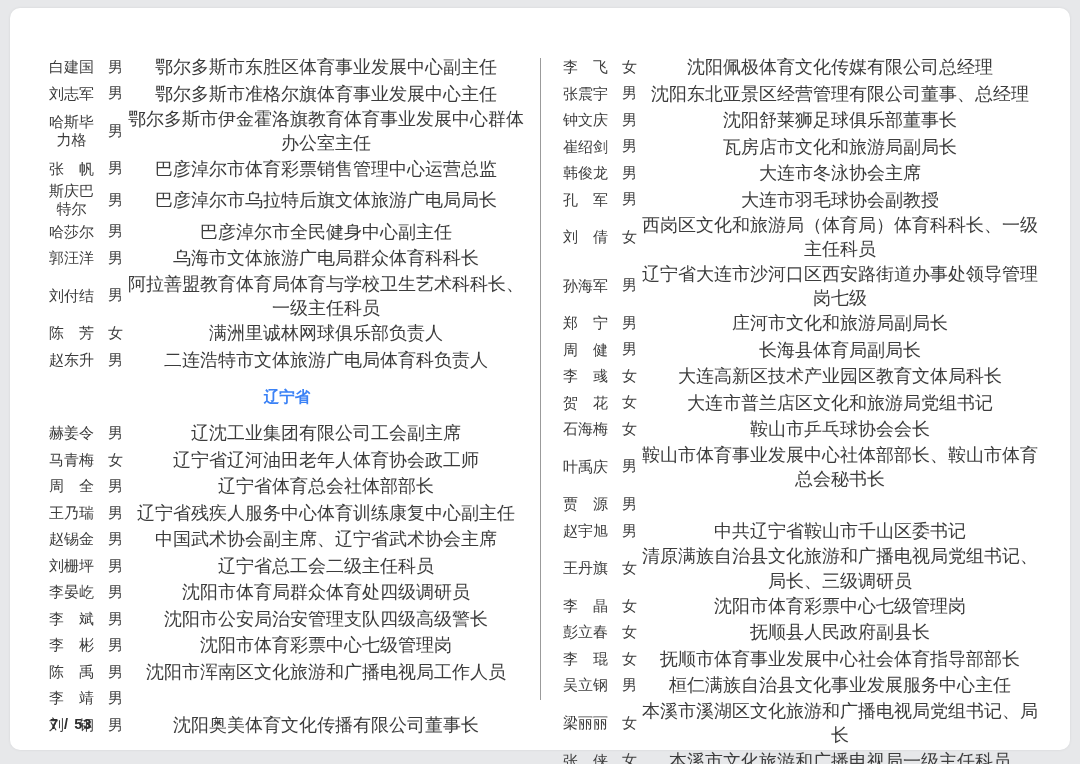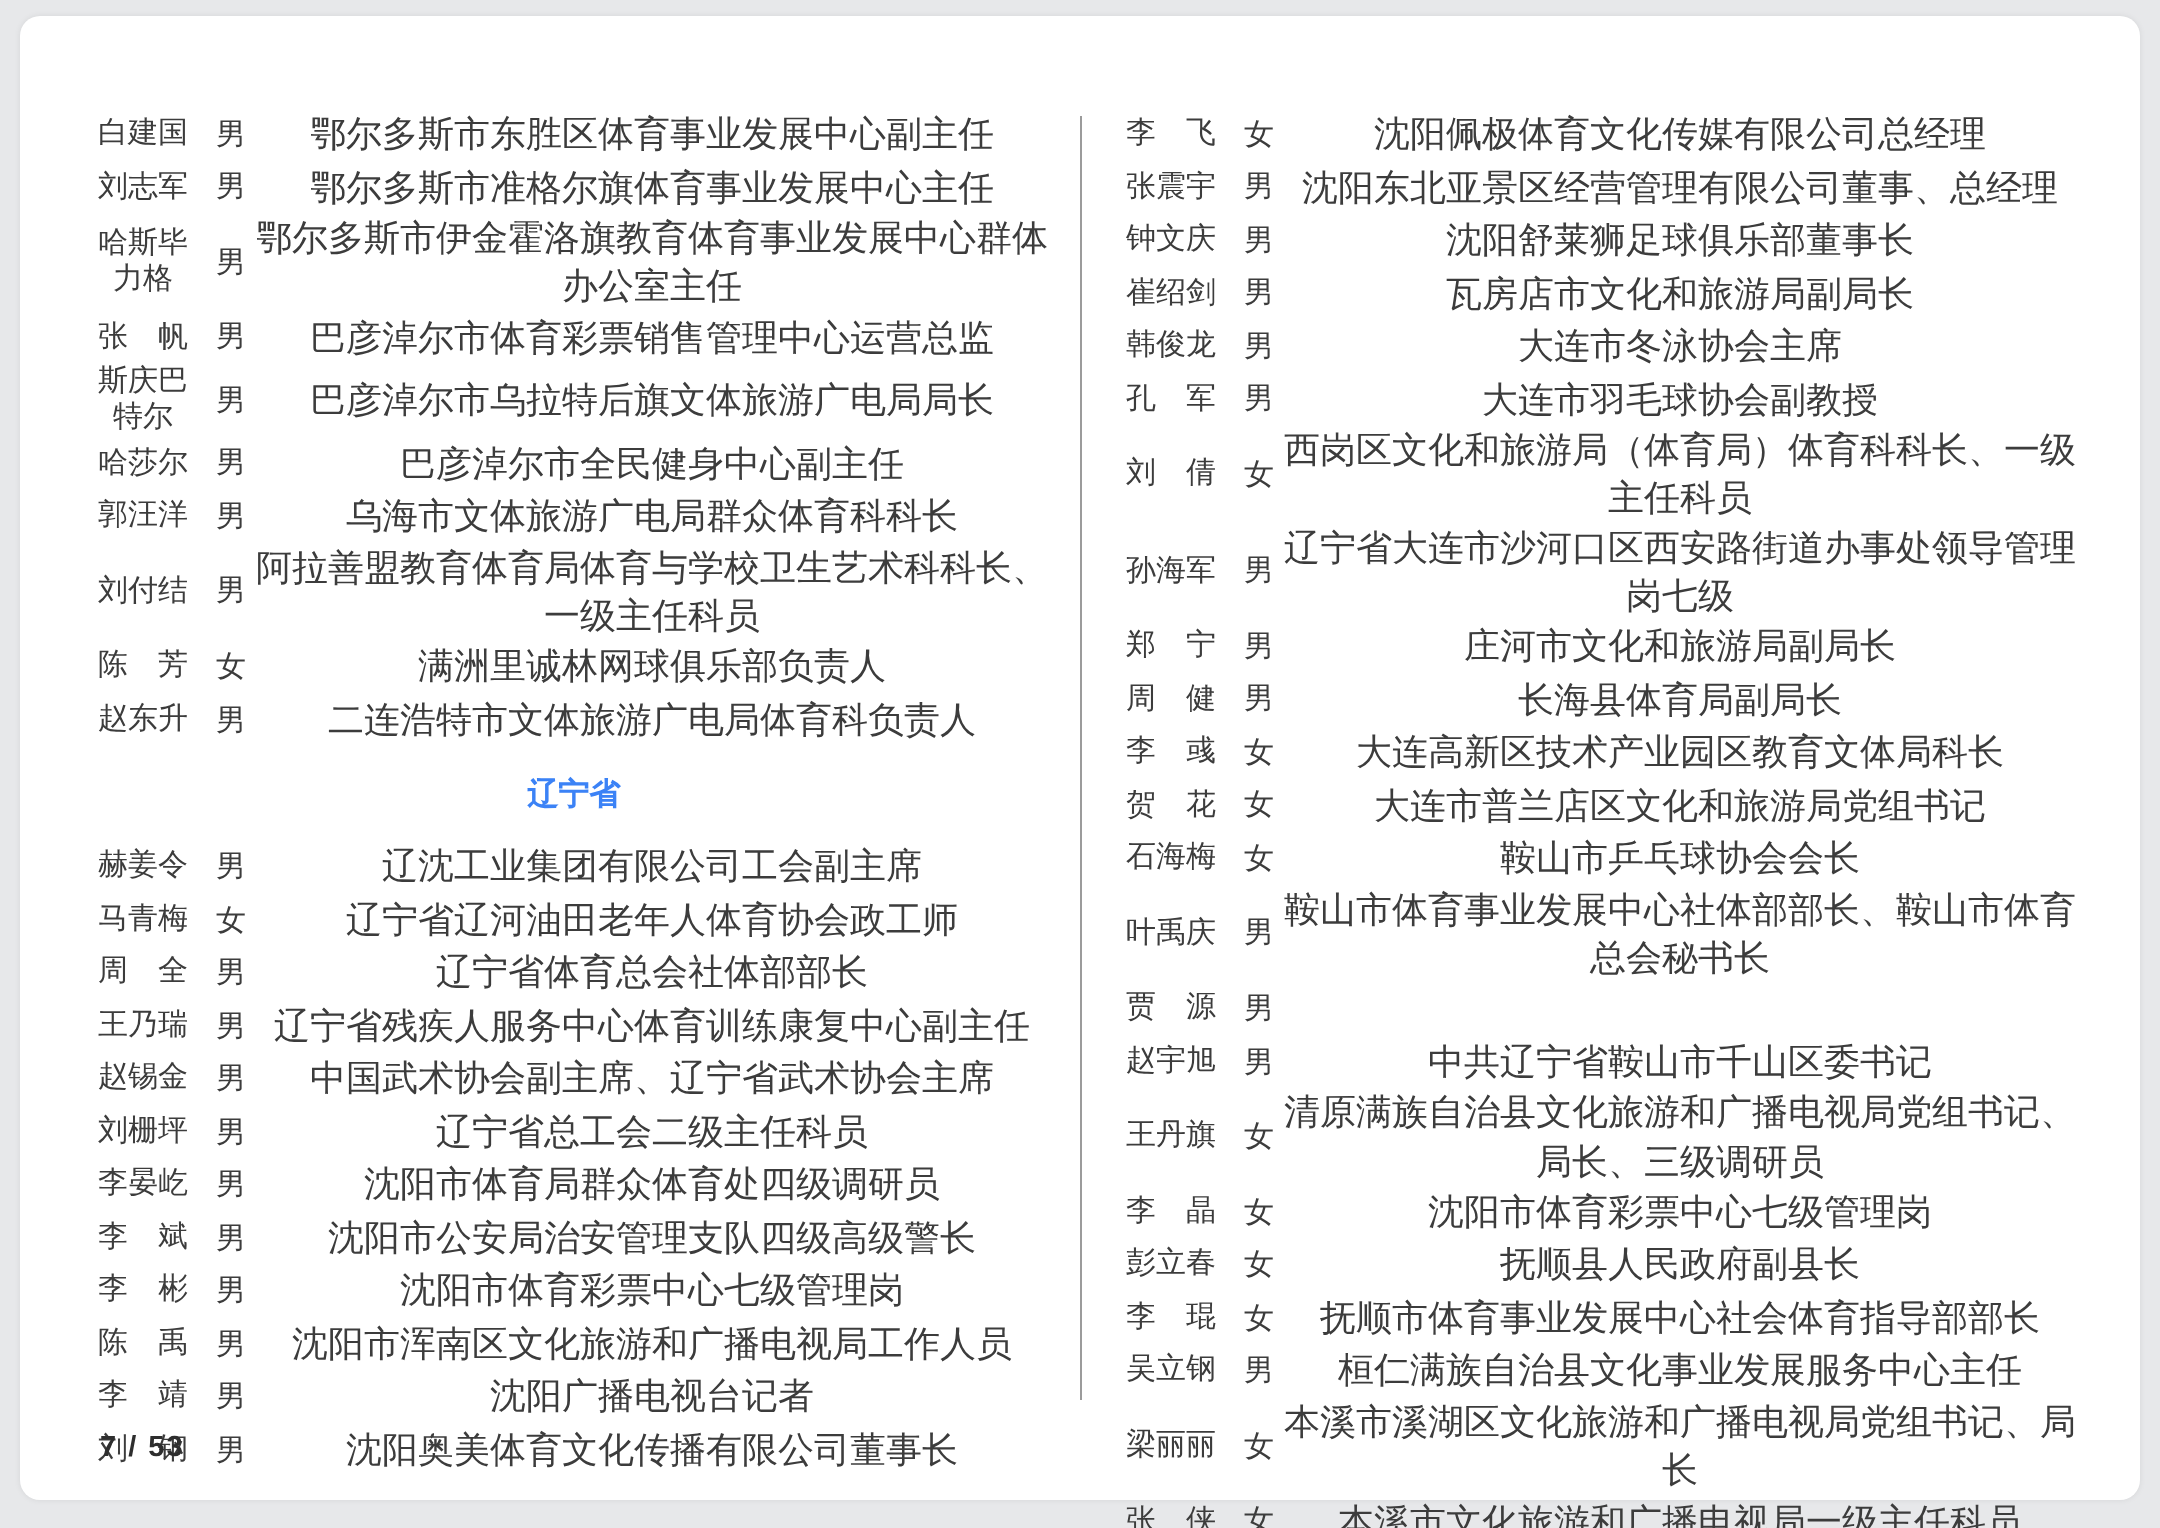--- a/index.html
+++ b/index.html
@@ -192,21 +192,20 @@
           <span class="position">沈阳市体育彩票中心七级管理岗</span>
         </div>
         <div class="row">
           <span class="name">陈　禹</span>
           <span class="gender">男</span>
           <span class="position">沈阳市浑南区文化旅游和广播电视局工作人员</span>
         </div>
         <div class="row">
           <span class="name">李　靖</span>
           <span class="gender">男</span>
-          <span class="position">沈阳广播电视台记者</span>
         </div>
         <div class="row">
           <span class="name">刘　钢</span>
           <span class="gender">男</span>
           <span class="position">沈阳奥美体育文化传播有限公司董事长</span>
         </div>
       </div>
     <div class="col" id="col-1">
         <div class="row">
           <span class="name">李　飞</span>

